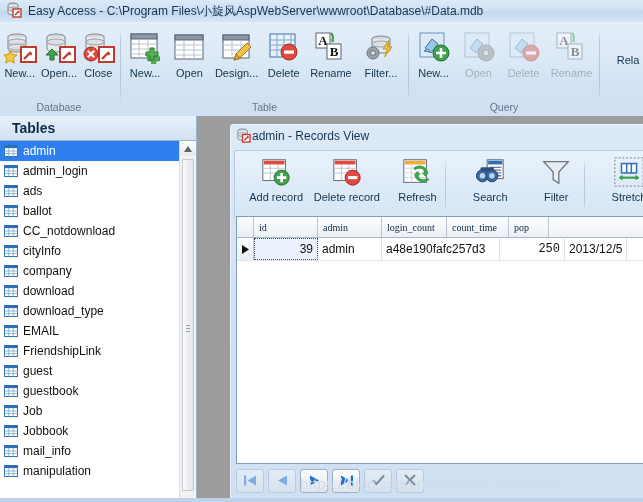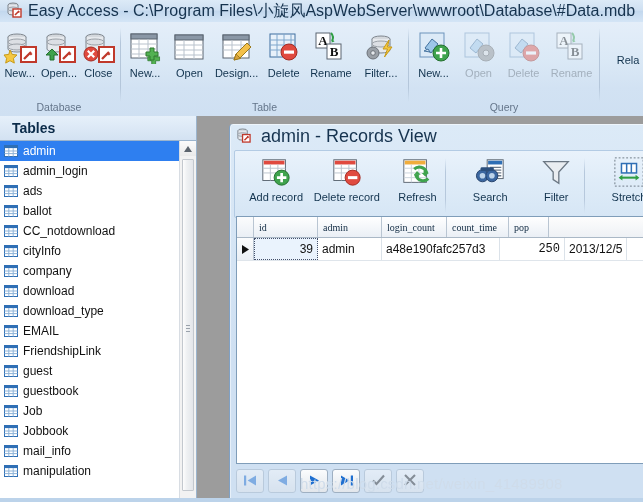--- a/index.html
+++ b/index.html
@@ -12,21 +12,21 @@
   }
   
   #titlebar{
     position:absolute;left:0;top:0;width:643px;height:22px;
     background:linear-gradient(to bottom,#dceaf7 0%,#cfe0f2 45%,#c3d8ee 52%,#d4e5f6 100%);
     border-bottom:1px solid #9ebcdc;
     display:flex;align-items:center;
   }
   #titlebar .tb-icon{margin-left:6px;margin-right:6px;flex:0 0 auto;display:block;}
   #titlebar .tb-text{
-    font-size:16px;color:#16334f;white-space:nowrap;overflow:hidden;
+    font-size:12px;color:#16334f;white-space:nowrap;overflow:hidden;
     letter-spacing:0px;
   }
   
   #ribbon{
     position:absolute;left:0;top:22px;width:643px;height:94px;
     background:linear-gradient(to bottom,#e4eef9 0%,#dbe9f6 40%,#d2e2f3 70%,#cfe0f2 100%);
     border-bottom:1px solid #8ba9c9;
     display:flex;align-items:stretch;
   }
   .rgroup{position:relative;display:flex;flex-direction:column;justify-content:flex-start;}
@@ -72,21 +72,21 @@
   
   #mdi{position:absolute;left:197px;top:116px;right:0;bottom:0;background:#9c9c9c;}
   
   #child{
     position:absolute;left:32px;top:8px;right:-90px;bottom:-1px;
     background:linear-gradient(to bottom,#dceaf7,#cfe0f2 60%,#cfe0f2);
     border:1px solid #7fa0c4;border-top:none;border-radius:4px 4px 0 0;
     box-shadow:0 0 0 1px rgba(255,255,255,.5) inset;
   }
   #child-title{height:24px;display:flex;align-items:center;padding-left:6px;}
-  #child-title .ct{font-size:18px;color:#16334f;margin-left:10px;}
+  #child-title .ct{font-size:12px;color:#16334f;margin-left:1px;}
   #child-toolbar{
     position:absolute;left:4px;right:4px;top:26px;height:63px;
     background:linear-gradient(to bottom,#e9f2fb 0%,#dfecf8 45%,#d6e6f5 100%);
     border:1px solid #b3cbe4;border-radius:2px;
     display:flex;align-items:flex-start;padding-top:3px;
   }
   .tbtn{display:flex;flex-direction:column;align-items:center;width:auto;min-width:40px;padding:0 5px;cursor:default;margin-left:16px;}
   .tbtn .ico{height:36px;display:flex;align-items:center;justify-content:center;}
   .tbtn .lbl{font-size:11px;color:#12334e;white-space:nowrap;margin-top:1px;}
   .tsep{width:1px;align-self:stretch;margin:4px 3px 4px 3px;

